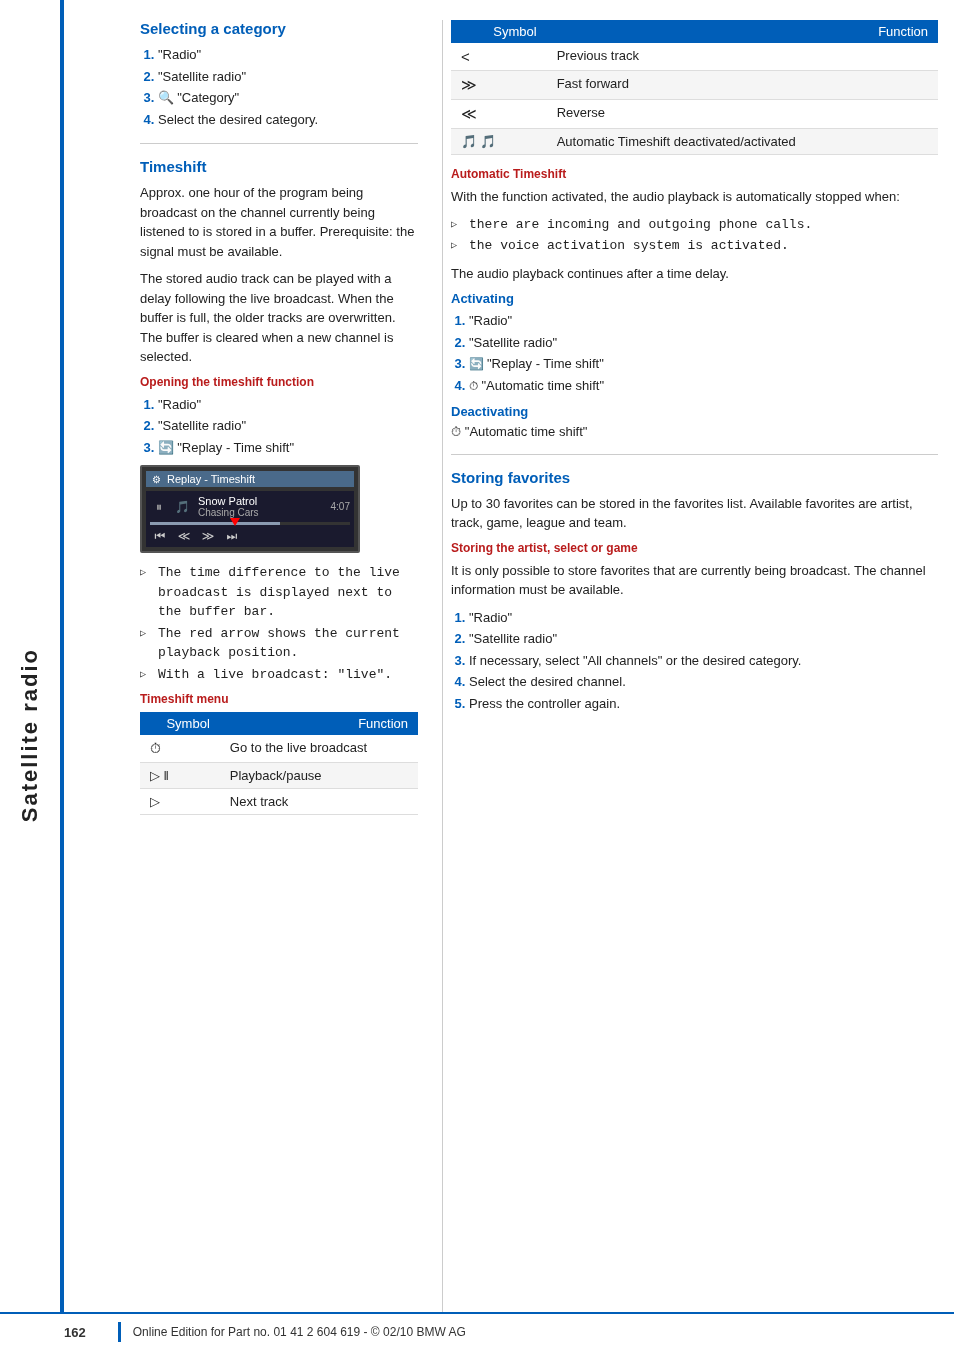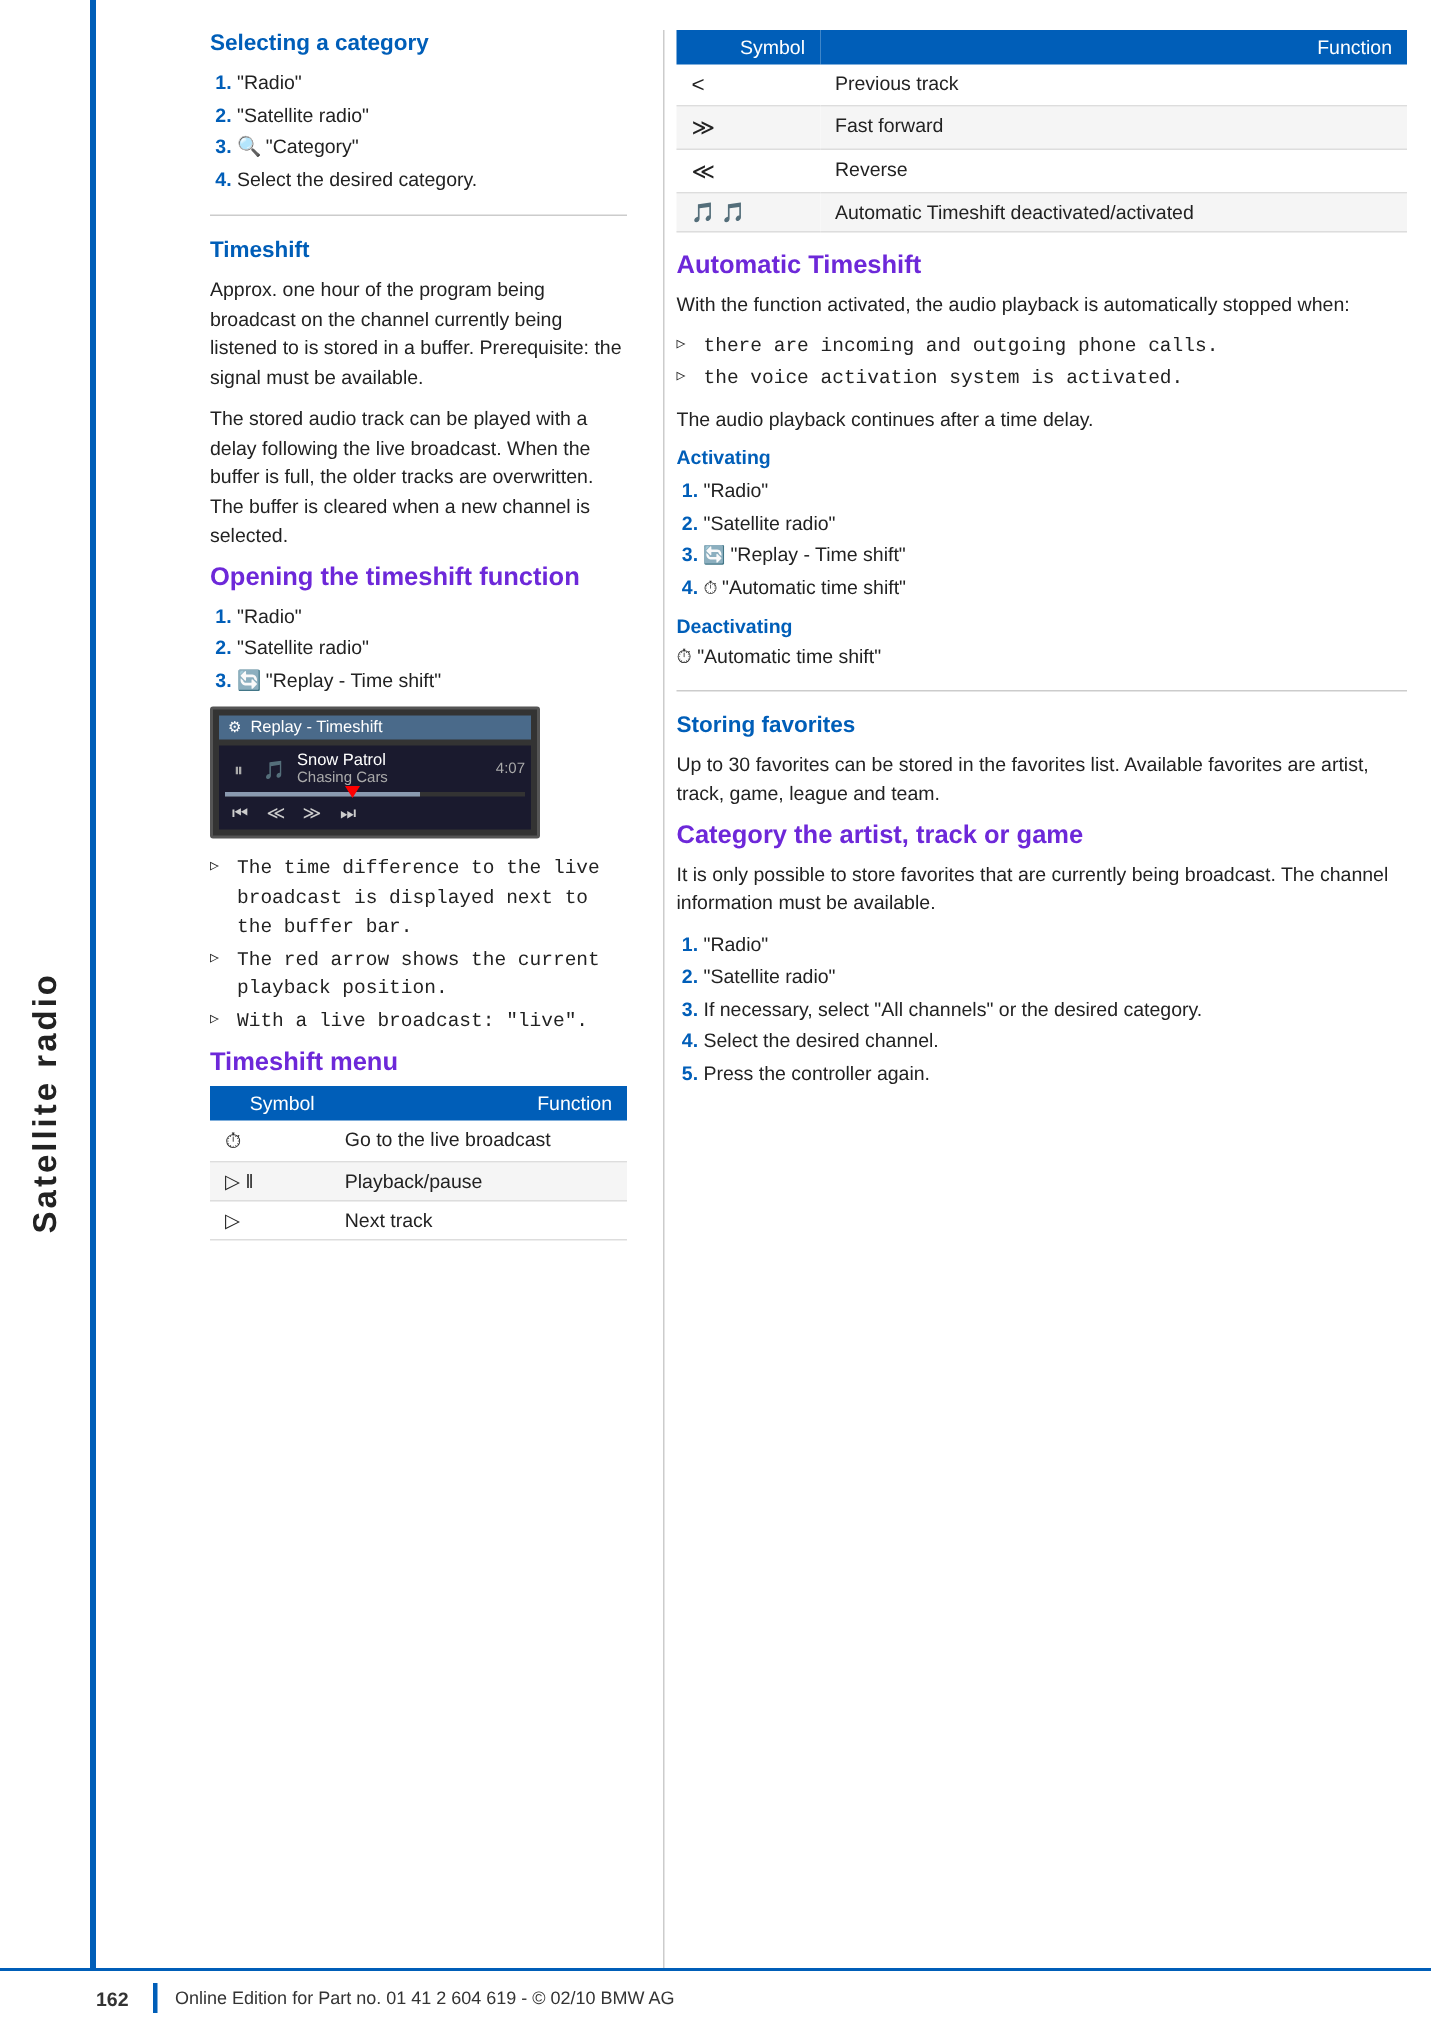--- a/index.html
+++ b/index.html
@@ -61,23 +61,23 @@
       border-left: 1px solid #ccc;
       margin-left: 8px;
     }
     h2 {
       font-size: 15px;
       font-weight: bold;
       color: #005eb8;
       margin-bottom: 8px;
     }
     h3 {
-      font-size: 17px;
-      font-weight: bold;
-      color: #6d28d9;
+      font-size: 12px;
+      font-weight: bold;
+      color: #b91c1c;
       margin: 0 0 6px 0;
     }
     h4 {
       font-size: 13px;
       font-weight: bold;
       color: #005eb8;
       margin: 8px 0 5px 0;
     }
     ol {
       margin-left: 18px;
@@ -224,21 +224,21 @@
       align-items: center;
       padding: 8px 0 8px 64px;
       border-top: 2px solid #005eb8;
       font-size: 12px;
       color: #333;
       background: #fff;
     }
     .page-num {
       font-size: 13px;
       font-weight: bold;
-      margin-right: 16px;
+      margin-right: 32px;
     }
     .page-footer-line {
       width: 3px;
       background: #005eb8;
       height: 20px;
       margin-right: 12px;
     }
     .deactivating-section {
       margin-bottom: 8px;
     }
@@ -400,21 +400,21 @@
       <div class="deactivating-section">
         <span style="font-size:13px;">⏱</span>
         <span>"Automatic time shift"</span>
       </div>
 
       <hr class="section-divider">
 
       <h2>Storing favorites</h2>
       <p>Up to 30 favorites can be stored in the favorites list. Available favorites are artist, track, game, league and team.</p>
 
-      <h3>Category the artist, track or game</h3>
+      <h3>Storing the artist, select or game</h3>
       <p>It is only possible to store favorites that are currently being broadcast. The channel information must be available.</p>
       <ol>
         <li><span>"Radio"</span></li>
         <li><span>"Satellite radio"</span></li>
         <li><span>If necessary, select "All channels" or the desired category.</span></li>
         <li><span>Select the desired channel.</span></li>
         <li><span>Press the controller again.</span></li>
       </ol>
 
     </div>

